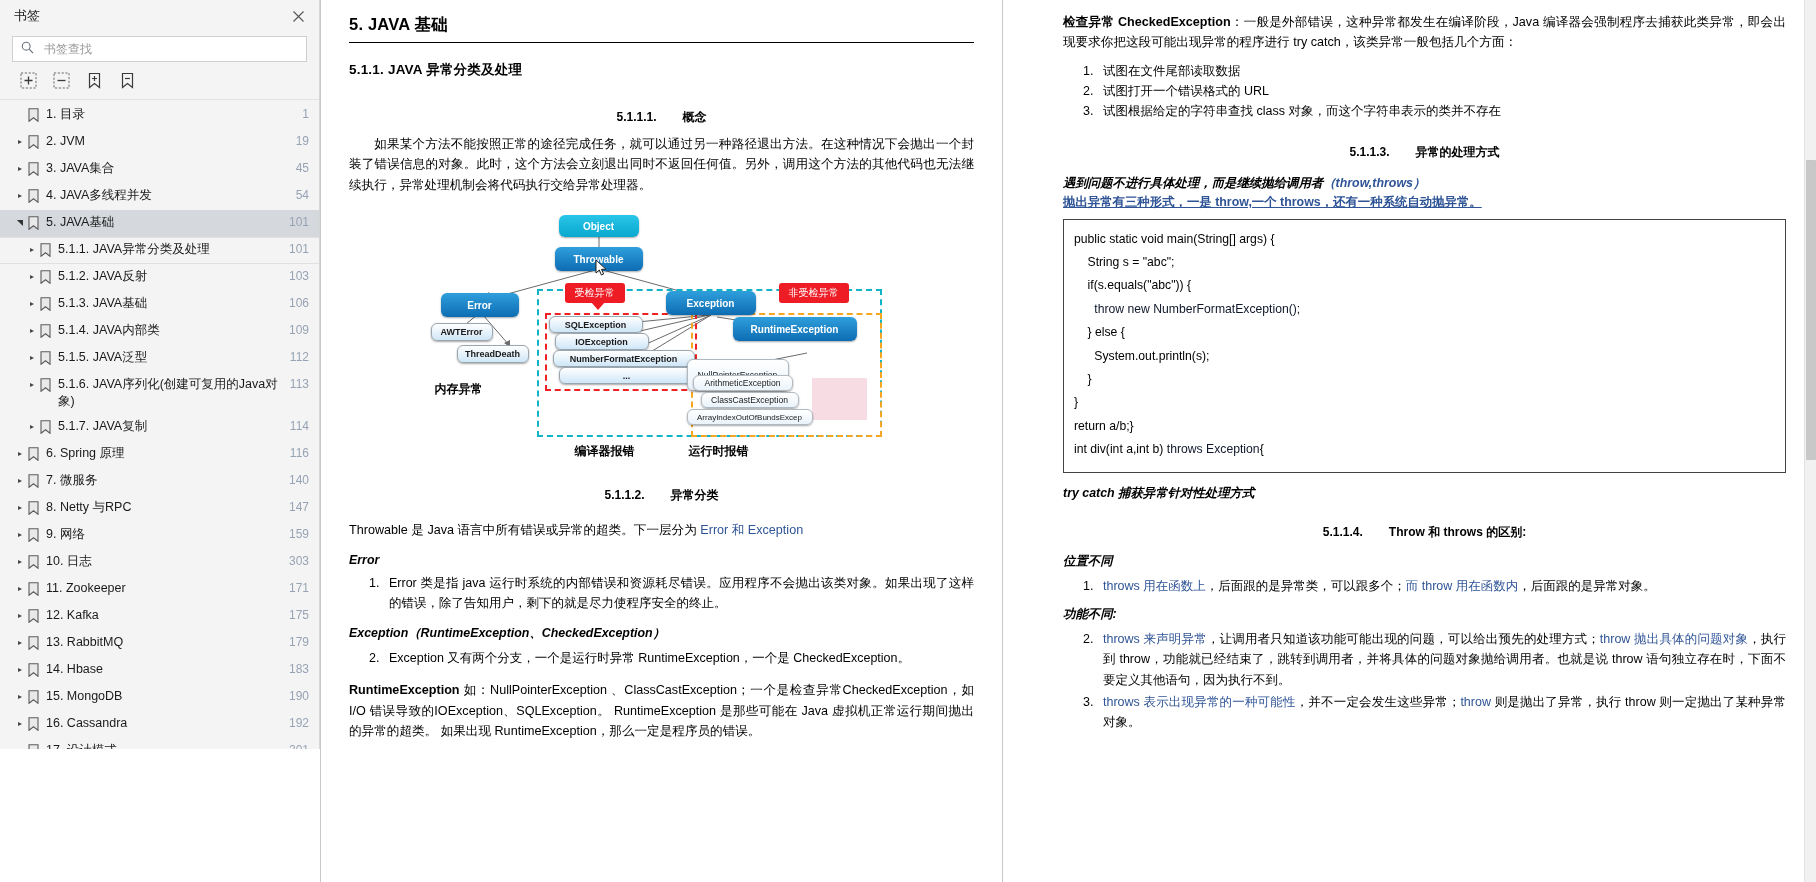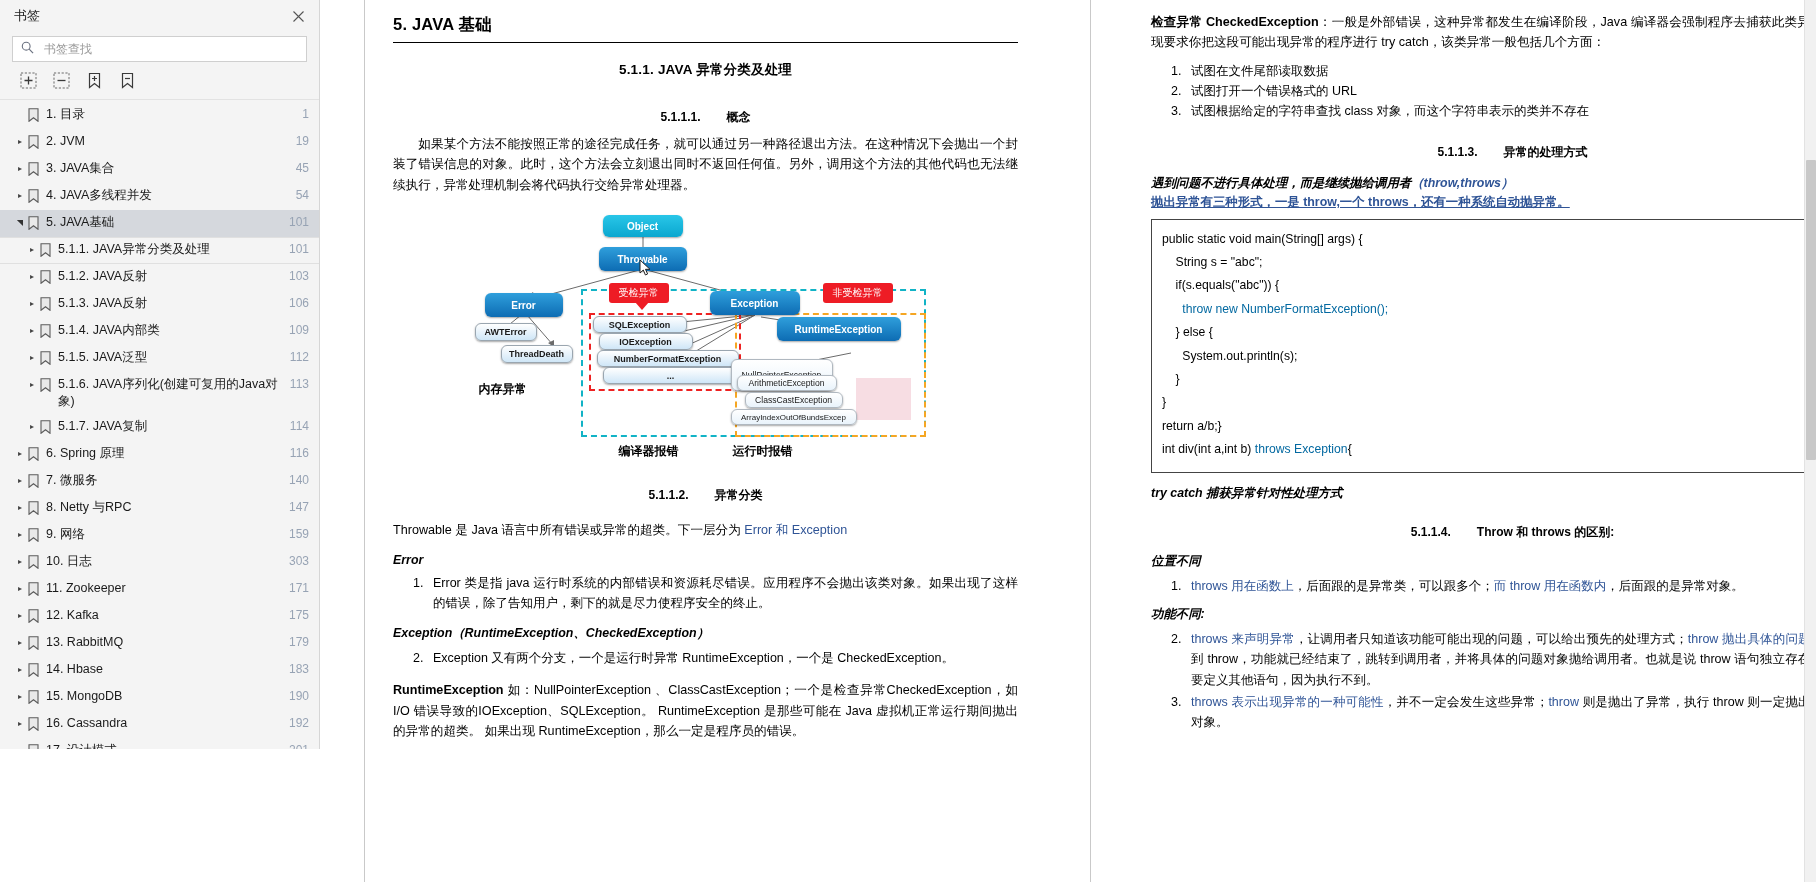--- a/index.html
+++ b/index.html
@@ -84,34 +84,33 @@
 
   
   .doc-area {
     flex: 1; height: 882px; background: #ffffff;
     display: flex; position: relative; overflow: hidden;
   }
   .page-col {
     position: relative; height: 882px; background: #fff;
     border-left: 1px solid #c9c9c9;
     padding: 0 28px;
-    margin-left: 44px;
   }
   .col-mid { width: 682px; flex: 0 0 682px; }
   .col-right { width: 812px; flex: 0 0 812px; padding-left: 60px; }
 
   .doc { font-family: "Liberation Sans", "DejaVu Sans", sans-serif; color: #000; }
   h1.doc-h1 {
     font-size: 16.5px; font-weight: bold; margin: 14px 0 4px 0;
     border-bottom: 1.6px solid #000; padding-bottom: 6px;
     letter-spacing: .2px;
   }
   h2.doc-h2 {
     font-size: 13.5px; font-weight: bold; margin: 18px 0 0 0;
-    text-align: center; letter-spacing: .2px;
+    text-align: left; letter-spacing: .2px;
   }
   h3.doc-h3 {
     font-size: 12px; font-weight: bold; margin: 30px 0 0 0;
     text-align: center;
   }
   h3.doc-h3 .num { margin-right: 26px; }
   p.doc-p {
     font-size: 12.6px; line-height: 1.62; margin: 8px 0 0 0;
     text-align: justify;
   }
@@ -162,21 +161,21 @@
   .cap { position: absolute; font-size: 12px; font-weight: bold; color: #000; }
   .pinkbox { position:absolute; background:#f7dde3; }
   .cursor-arrow { position: absolute; }
 
   
   .codebox {
     border: 1px solid #444; margin: 8px 0 0 0; padding: 8px 10px 10px 10px;
     font-size: 12.2px; line-height: 1.92; color: #000;
   }
   .codebox .ln { white-space: pre; }
-  .kw { color: #0369a1; }
+  .kw { color: #0f172a; }
 
   
   .vscroll {
     position: absolute; right: 0; top: 0; width: 12px; height: 882px;
     background: #f1f1f1; border-left: 1px solid #e2e2e2;
   }
   .vthumb { position: absolute; left: 1px; width: 10px; background: #c8c8c8; border-radius: 1px; }
 </style>
 </head>
 <body>
@@ -287,21 +286,21 @@
               <path d="M1 0.7 h9 v12.6 l-4.5 -3.5 l-4.5 3.5 z" fill="#e9e9e9" stroke="#5c5c5c" stroke-width="1.1"></path>
             </svg></span>
           <span class="bm-label">5.1.2. JAVA反射</span>
           <span class="bm-page">103</span>
         </div>
         <div class="bm-row lvl1">
           <span class="bm-arrow">▸</span>
           <span class="bm-bk"><svg width="11" height="14" viewBox="0 0 11 14">
               <path d="M1 0.7 h9 v12.6 l-4.5 -3.5 l-4.5 3.5 z" fill="#e9e9e9" stroke="#5c5c5c" stroke-width="1.1"></path>
             </svg></span>
-          <span class="bm-label">5.1.3. JAVA反射</span>
+          <span class="bm-label">5.1.3. JAVA基础</span>
           <span class="bm-page">106</span>
         </div>
         <div class="bm-row lvl1">
           <span class="bm-arrow">▸</span>
           <span class="bm-bk"><svg width="11" height="14" viewBox="0 0 11 14">
               <path d="M1 0.7 h9 v12.6 l-4.5 -3.5 l-4.5 3.5 z" fill="#e9e9e9" stroke="#5c5c5c" stroke-width="1.1"></path>
             </svg></span>
           <span class="bm-label">5.1.4. JAVA内部类</span>
           <span class="bm-page">109</span>
         </div>

